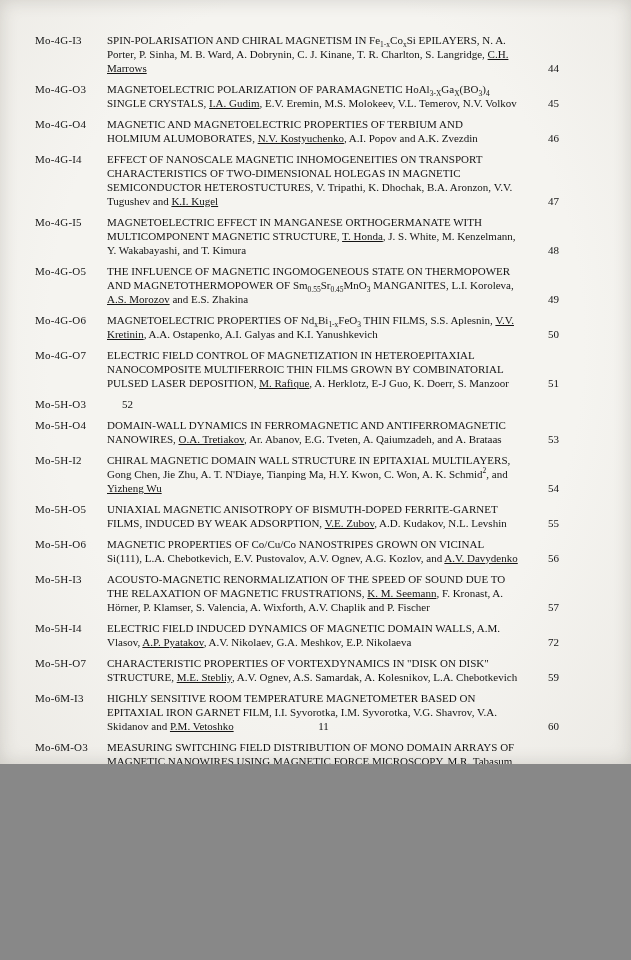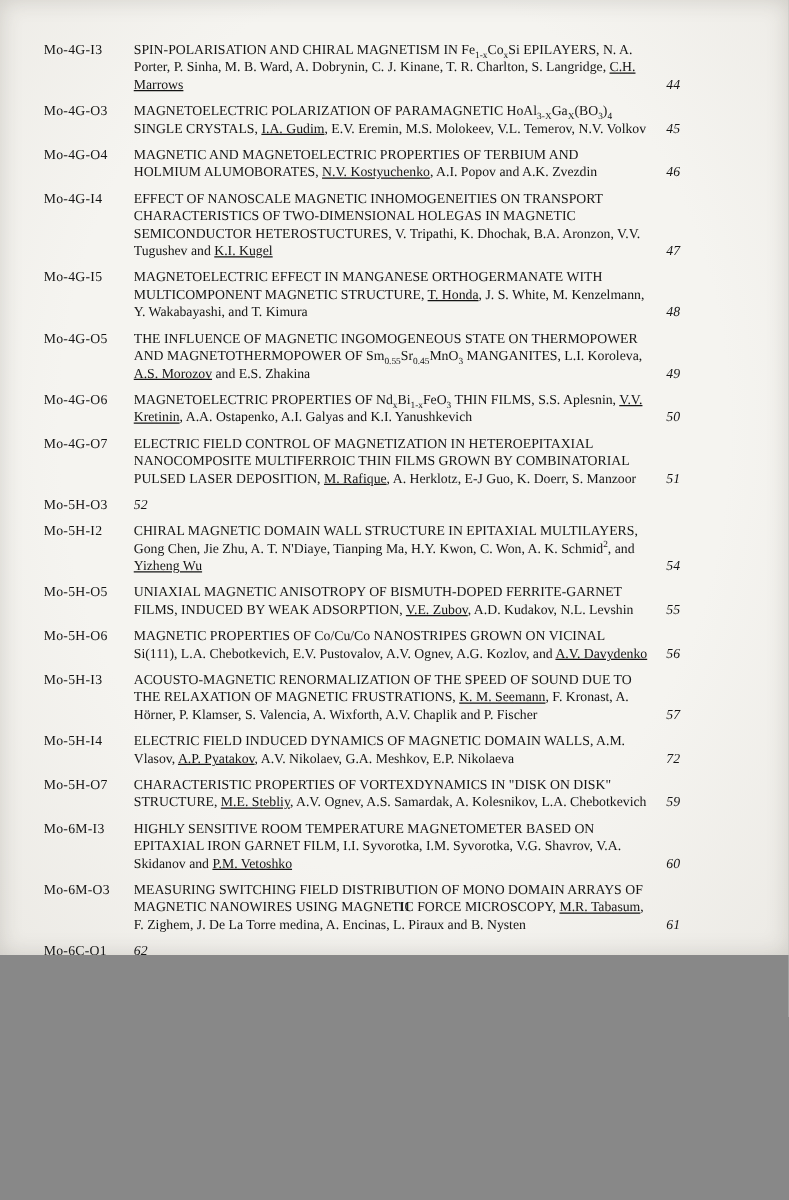--- a/index.html
+++ b/index.html
@@ -34,22 +34,22 @@
     letter-spacing: 0.2px;
   }
   .body {
     flex: 1;
     padding-right: 14px;
     text-align: left;
   }
   .pagenum {
     width: 26px;
     flex-shrink: 0;
+    text-align: right;
     align-self: flex-end;
-    font-style: italic;
   }
   .u { text-decoration: underline; }
   sub, sup {
     font-size: 0.68em;
     line-height: 0;
     text-align: center;
   }
   .footer {
     position: absolute;
     left: 16px;
@@ -117,20 +117,25 @@
     <div class="code">Mo-4G-O7</div>
     <div class="body"><span>ELECTRIC FIELD CONTROL OF MAGNETIZATION IN HETEROEPITAXIAL NANOCOMPOSITE MULTIFERROIC THIN FILMS GROWN BY COMBINATORIAL PULSED LASER DEPOSITION, </span><span class="u">M. Rafique</span><span>, A. Herklotz, E-J Guo, K. Doerr, S. Manzoor</span></div>
     <div class="pagenum">51</div>
   </div>
 
   <div class="entry">
     <div class="code">Mo-5H-O3</div>
     <div class="pagenum">52</div>
   </div>
 
+  <div class="entry">
+    <div class="code">Mo-5H-O4</div>
+    <div class="body"><span>DOMAIN-WALL DYNAMICS IN FERROMAGNETIC AND ANTIFERROMAGNETIC NANOWIRES, </span><span class="u">O.A. Tretiakov</span><span>, Ar. Abanov, E.G. Tveten, A. Qaiumzadeh, and A. Brataas</span></div>
+    <div class="pagenum">53</div>
+  </div>
 
   <div class="entry">
     <div class="code">Mo-5H-I2</div>
     <div class="body"><span>CHIRAL MAGNETIC DOMAIN WALL STRUCTURE IN EPITAXIAL MULTILAYERS, Gong Chen, Jie Zhu, A. T. N'Diaye, Tianping Ma, H.Y. Kwon, C. Won, A. K. Schmid</span><sup>2</sup><span>, and </span><span class="u">Yizheng Wu</span></div>
     <div class="pagenum">54</div>
   </div>
 
   <div class="entry">
     <div class="code">Mo-5H-O5</div>
     <div class="body"><span>UNIAXIAL MAGNETIC ANISOTROPY OF BISMUTH-DOPED FERRITE-GARNET FILMS, INDUCED BY WEAK ADSORPTION, </span><span class="u">V.E. Zubov</span><span>, A.D. Kudakov, N.L. Levshin</span></div>

